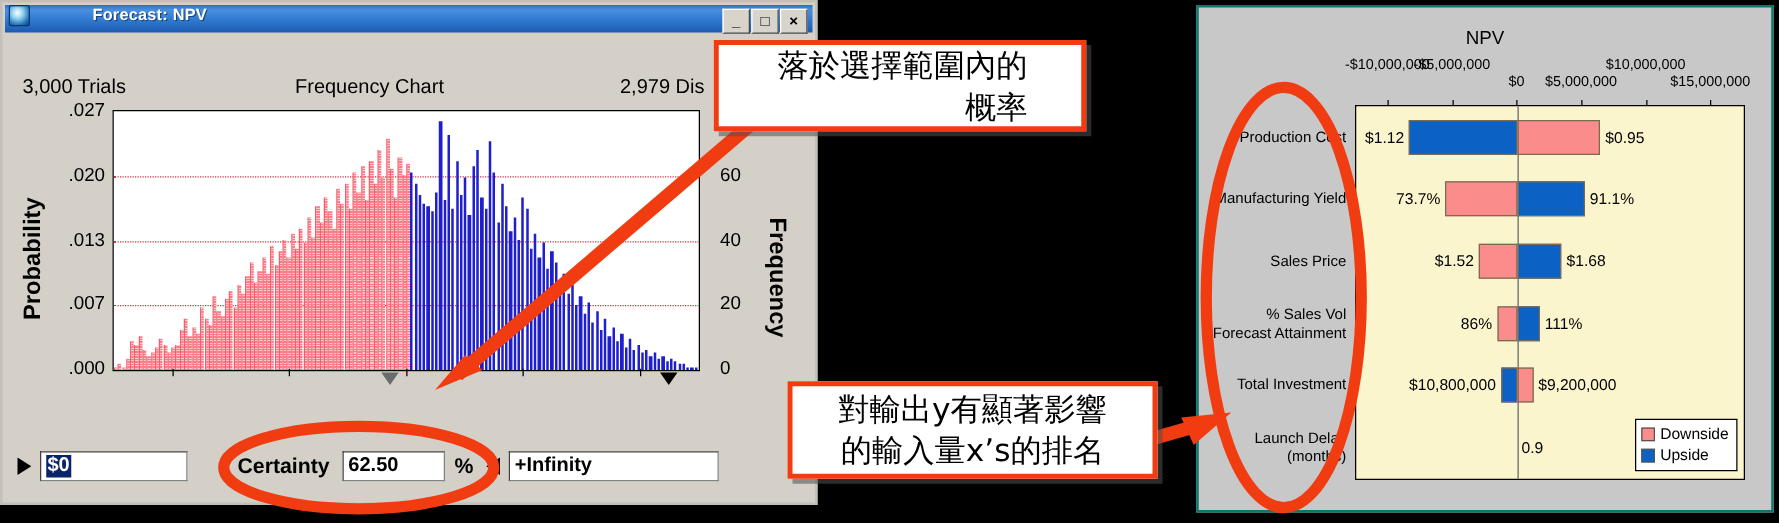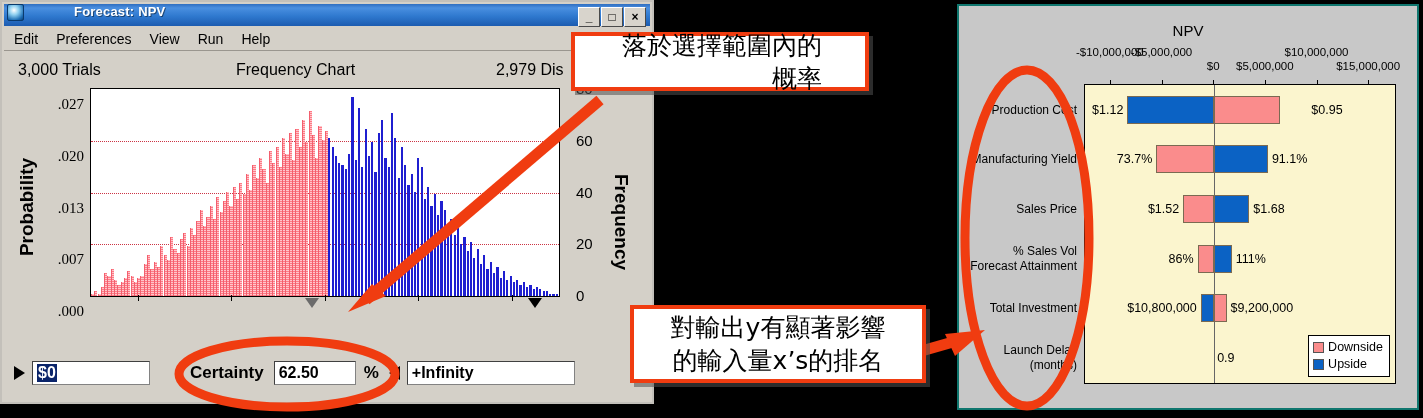--- a/index.html
+++ b/index.html
@@ -37,21 +37,21 @@
 
   #ylabel-left{position:absolute;left:12px;top:120px;width:26px;height:170px;
       display:flex;align-items:center;justify-content:center;}
   #ylabel-left span{transform:rotate(-90deg);white-space:nowrap;font-size:19px;
       font-weight:bold;color:#000;}
   #ylabel-right{position:absolute;left:606px;top:130px;width:26px;height:180px;
       display:flex;align-items:center;justify-content:center;}
   #ylabel-right span{transform:rotate(90deg);white-space:nowrap;font-size:19px;
       font-weight:bold;color:#000;}
 
-  #yticks-left{position:absolute;left:34px;top:96px;width:52px;height:215px;font-family:Liberation Serif, serif;}
+  #yticks-left{position:absolute;left:34px;top:80px;width:52px;height:215px;}
   #yticks-left div{position:absolute;right:4px;font-size:15px;color:#000;
       transform:translateY(-50%);}
   #yticks-right{position:absolute;left:570px;top:80px;width:36px;height:215px;}
   #yticks-right div{position:absolute;left:4px;font-size:15px;color:#000;
       transform:translateY(-50%);}
 
   #plot{position:absolute;left:88px;top:86px;width:470px;height:209px;
       background:#fff;border:1px solid #000;box-sizing:border-box;overflow:hidden;}
   .gridline{position:absolute;left:0;width:100%;height:0;
       border-top:1px dotted #cc3344;}
@@ -113,21 +113,21 @@
   #legend{position:absolute;right:5px;bottom:6px;background:#fff;border:1px solid #000;
       padding:3px 6px 3px 4px;}
   .leg-row{display:flex;align-items:center;font-size:12.5px;color:#000;line-height:17px;}
   .leg-swatch{width:9px;height:9px;margin-right:4px;border:1px solid #555;flex:none;}
 
   
   .callout{position:absolute;background:#fff;border:4px solid #f03c10;
       box-shadow:4px 4px 0 rgba(80,80,80,.55);
       display:flex;align-items:center;justify-content:center;
       font-family:"DejaVu Sans",sans-serif;color:#000;text-align:center;}
-  #callout1{left:571px;top:32px;width:298px;height:59px;font-size:25px;line-height:33px;
+  #callout1{left:571px;top:32px;width:298px;height:73px;font-size:25px;line-height:33px;
       padding:0 8px;box-sizing:border-box;}
   #callout1 span{display:block;width:100%;text-align:right;padding-right:4px;}
   #callout2{left:630px;top:305px;width:288px;height:70px;font-size:25px;line-height:33px;}
   #callout2 span{display:block;}
   .annot-svg{position:absolute;left:0;top:0;width:1423px;height:418px;
       pointer-events:none;}
 </style>
 </head>
 <body>
 
@@ -136,27 +136,20 @@
   <div id="titlebar">
     <div id="app-icon"></div>
     <div id="title-text">Forecast: NPV</div>
     <div id="winbtns">
       <div class="winbtn">_</div>
       <div class="winbtn">□</div>
       <div class="winbtn">×</div>
     </div>
   </div>
 
-  <div id="menubar">
-    <div class="menu-item">Edit</div>
-    <div class="menu-item">Preferences</div>
-    <div class="menu-item">View</div>
-    <div class="menu-item">Run</div>
-    <div class="menu-item">Help</div>
-  </div>
 
   <div id="chart-head">
     <div id="trials">3,000 Trials</div>
     <div id="chart-title">Frequency Chart</div>
     <div id="displayed">2,979 Dis</div>
   </div>
 
   <div id="ylabel-left">
     <span>Probability</span>
   </div>
@@ -368,21 +361,21 @@
       <i style="left: 232.5px;"></i>
       <i style="left: 284.167px;"></i>
     </div>
   <div id="t-plot">
     <div id="zeroline" style="left: 129.167px;"></div>
     <div class="t-row" style="top: 0px; height: 49.6667px;">
         <div class="t-label">Production Cost</div>
         <div class="t-bar up" style="left: 42.3667px; width: 86.8px;"></div>
         <div class="t-bar down" style="left: 129.167px; width: 66.1333px;"></div>
         <div class="t-val left" style="right: 271.633px;">$1.12</div>
-        <div class="t-val" style="left: 199.3px; margin-left: 27px;">$0.95</div>
+        <div class="t-val" style="left: 199.3px;">$0.95</div>
       </div>
       <div class="t-row" style="top: 49.6667px; height: 49.6667px;">
         <div class="t-label">Manufacturing Yield</div>
         <div class="t-bar up" style="left: 129.167px; width: 53.7333px;"></div>
         <div class="t-bar down" style="left: 71.3px; width: 57.8667px;"></div>
         <div class="t-val left" style="right: 242.7px;">73.7%</div>
         <div class="t-val" style="left: 186.9px;">91.1%</div>
       </div>
       <div class="t-row" style="top: 99.3333px; height: 49.6667px;">
         <div class="t-label">Sales Price</div>

